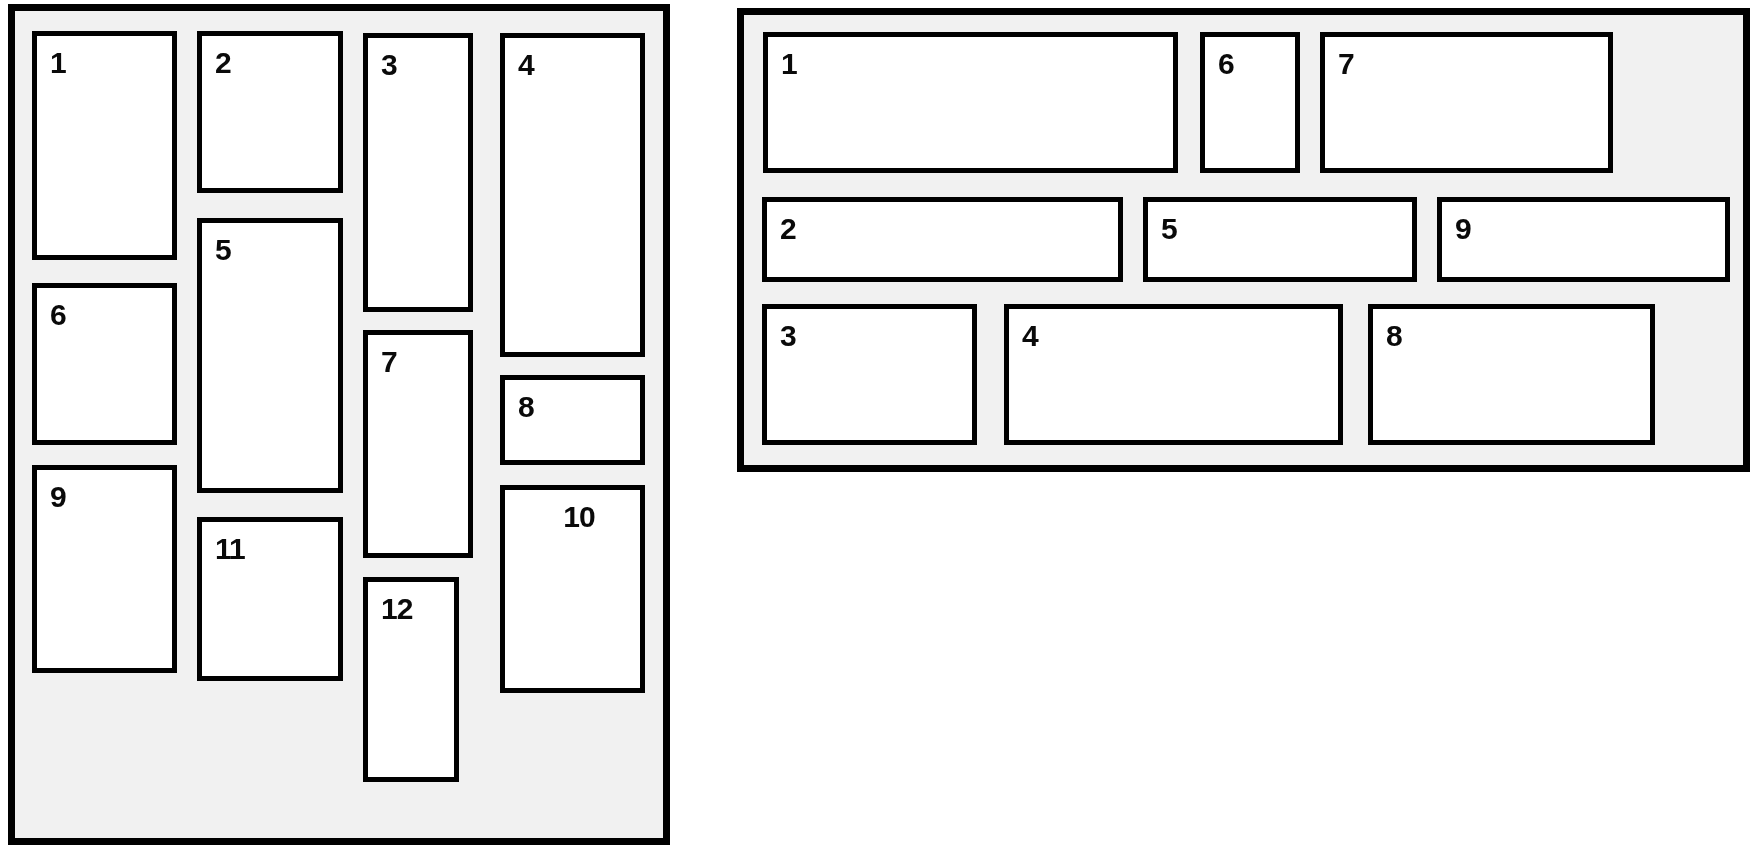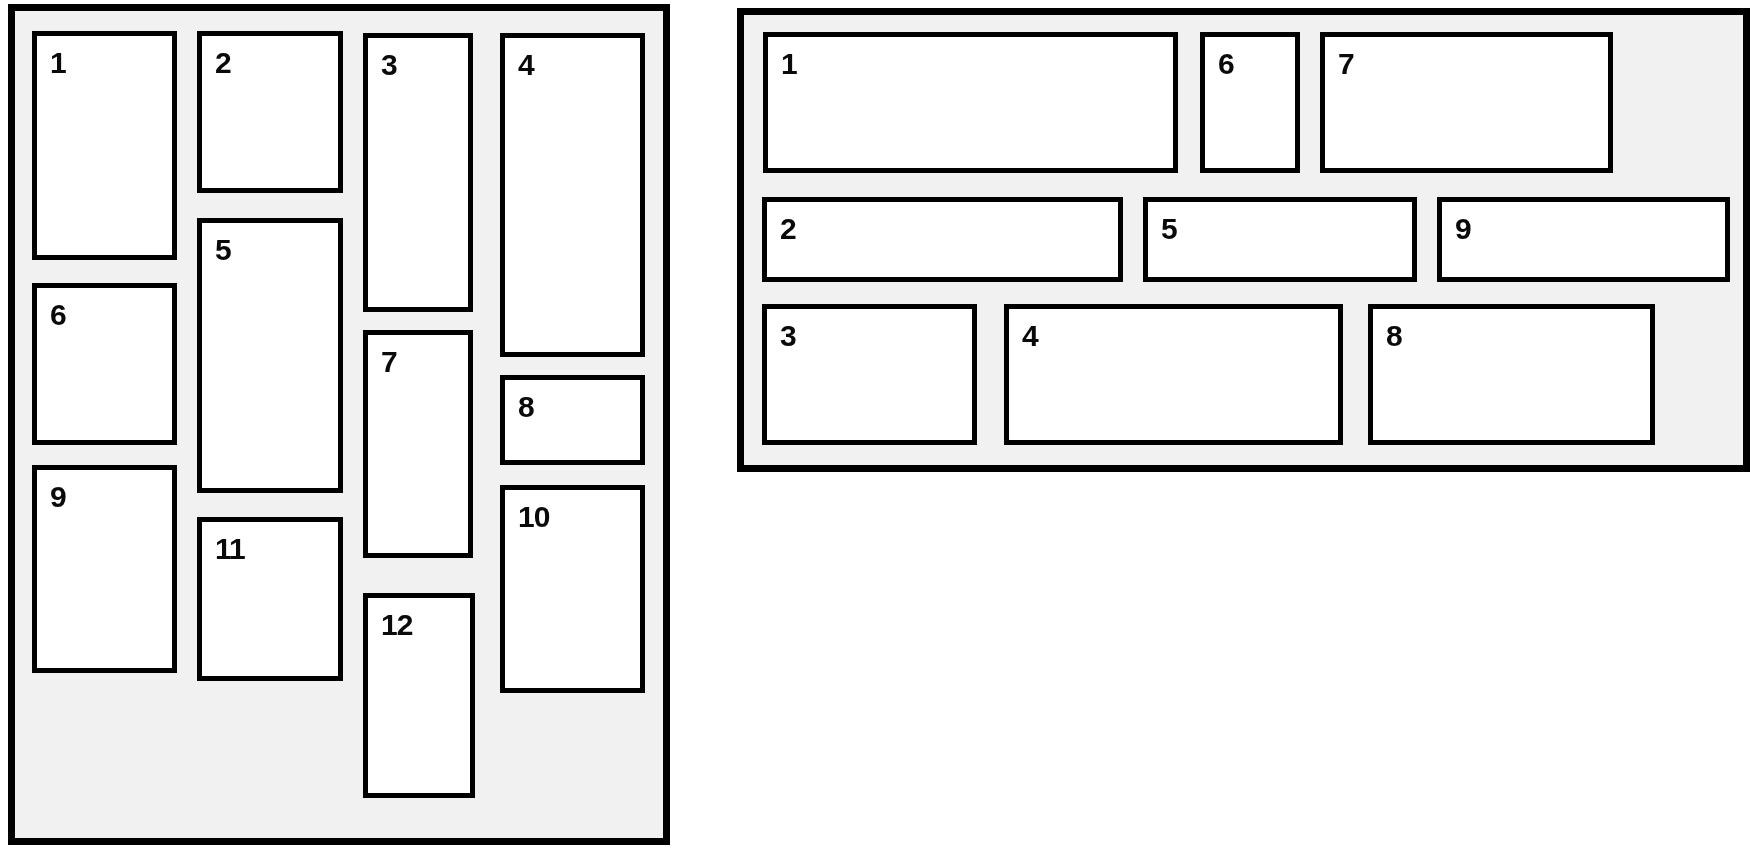--- a/index.html
+++ b/index.html
@@ -35,24 +35,24 @@
   }
   
   .l1  { left: 17px;  top: 20px;  width: 145px; height: 229px; }
   .l6  { left: 17px;  top: 272px; width: 145px; height: 162px; }
   .l9  { left: 17px;  top: 454px; width: 145px; height: 208px; }
   .l2  { left: 182px; top: 20px;  width: 146px; height: 162px; }
   .l5  { left: 182px; top: 207px; width: 146px; height: 275px; }
   .l11 { left: 182px; top: 506px; width: 146px; height: 164px; }
   .l3  { left: 348px; top: 22px;  width: 110px; height: 279px; }
   .l7  { left: 348px; top: 319px; width: 110px; height: 228px; }
-  .l12 { left: 348px; top: 566px; width: 112px; height: 205px; margin-top: 16px; }
+  .l12 { left: 348px; top: 566px; width: 96px; height: 205px; }
   .l4  { left: 485px; top: 22px;  width: 145px; height: 324px; }
   .l8  { left: 485px; top: 364px; width: 145px; height: 90px;  }
-  .l10 { left: 485px; top: 474px; width: 145px; height: 208px; }
+  .l10 { left: 485px; top: 474px; width: 145px; height: 208px; text-align: center; }
   
   .r1  { left: 19px;  top: 17px;  width: 415px; height: 141px; }
   .r6  { left: 456px; top: 17px;  width: 100px; height: 141px; }
   .r7  { left: 576px; top: 17px;  width: 293px; height: 141px; }
   .r2  { left: 18px;  top: 182px; width: 361px; height: 85px;  }
   .r5  { left: 399px; top: 182px; width: 274px; height: 85px;  }
   .r9  { left: 693px; top: 182px; width: 293px; height: 85px;  }
   .r3  { left: 18px;  top: 289px; width: 215px; height: 141px; }
   .r4  { left: 260px; top: 289px; width: 339px; height: 141px; }
   .r8  { left: 624px; top: 289px; width: 287px; height: 141px; }

